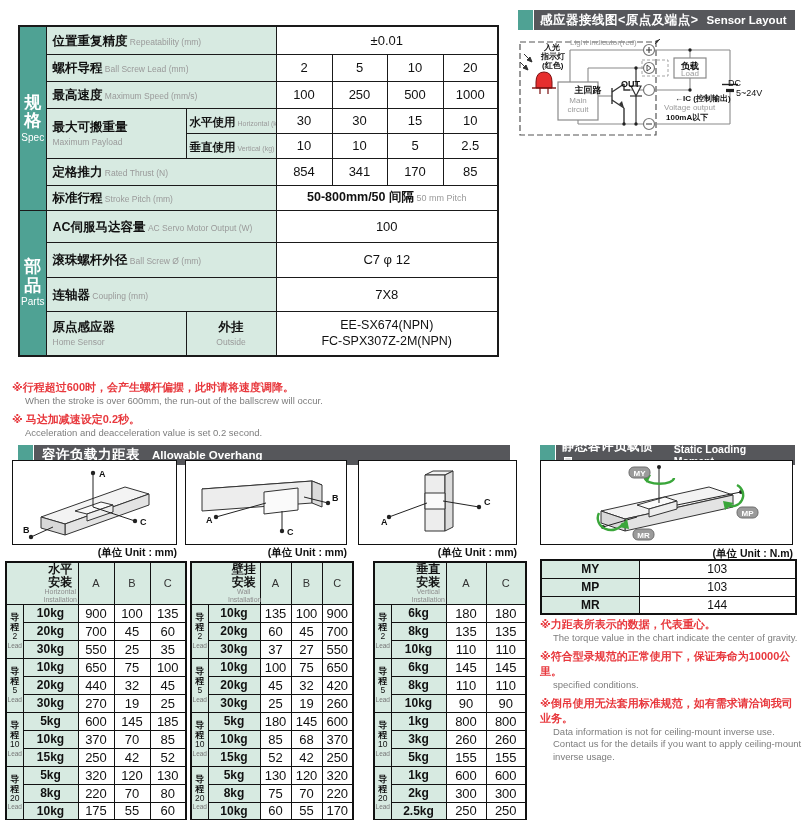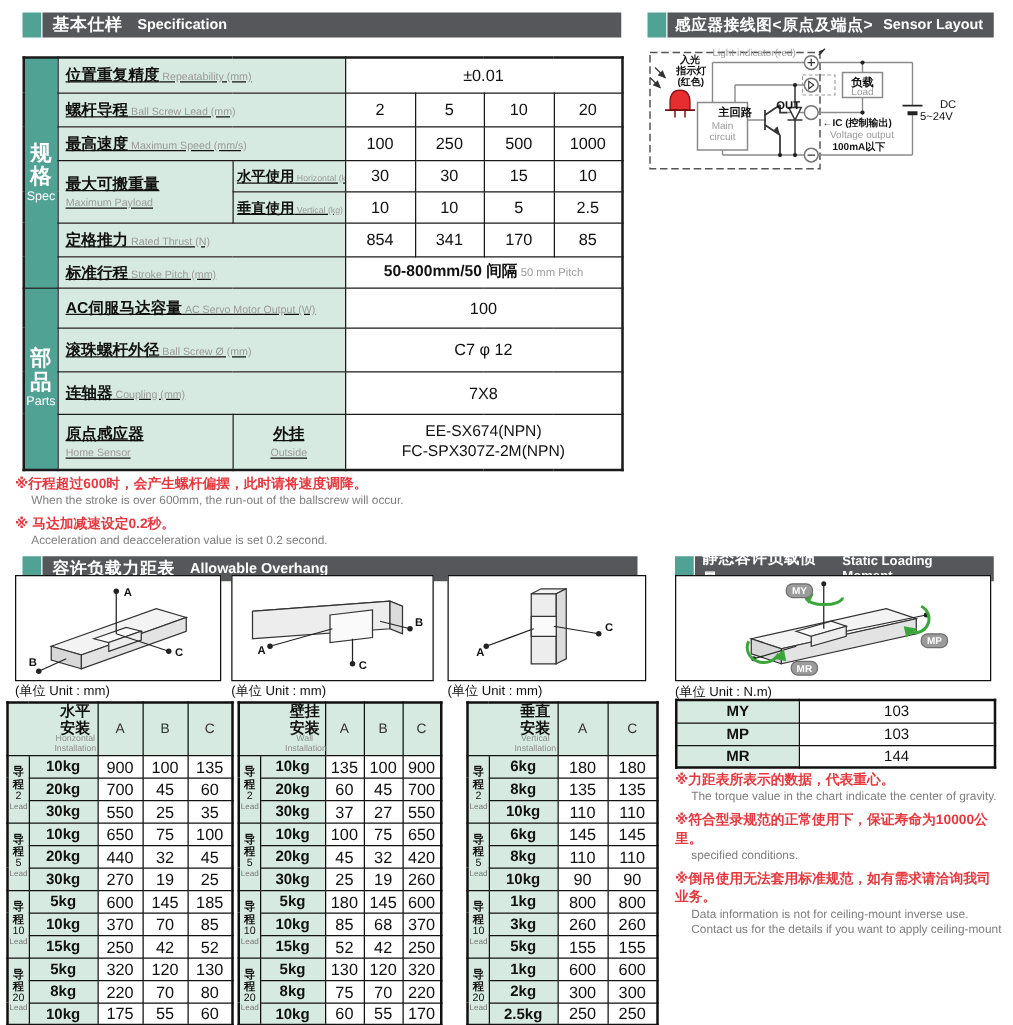--- a/index.html
+++ b/index.html
@@ -14,41 +14,41 @@
   .hbody { flex:1; background:var(--bar); color:#fff; display:flex; align-items:center; padding:0 8px; margin-left:1px; }
   .hzh { font-weight:bold; font-size:13.5px; letter-spacing:.5px; }
   .hen { font-weight:bold; font-size:11.5px; margin-left:12px; }
 
   
   #spec-table { border-collapse:collapse; table-layout:fixed; width:479px; border:2px solid #1a1a1a; margin-top:15px; }
   #spec-table td { border:1px solid #1a1a1a; vertical-align:middle; }
   td.side { background:var(--teal); color:#fff; text-align:center; }
   td.side .schar { font-size:17px; font-weight:bold; line-height:1.08; }
   td.side .sen { font-size:10px; margin-top:1px; }
-  td.lbl { background:var(--cellgreen); padding:1px 2px 1px 6px; white-space:nowrap; overflow:hidden;text-decoration:underline; }
+  td.lbl { background:var(--cellgreen); padding:1px 2px 1px 6px; white-space:nowrap; overflow:hidden; }
   td.lbl .zh { font-weight:bold; font-size:12.5px; color:#111; }
   td.lbl .en { font-size:8.5px; color:#9a9a9a; }
   td.lbl .en2 { font-size:8.5px; color:#9a9a9a; display:block; margin-top:1px; }
   td.lbl.sm { padding-left:3px; }
   td.lbl.sm .zh { font-size:11.5px; }
   td.lbl.sm .en { font-size:7px; }
   td.lbl.ctr { text-align:center; padding-left:2px; }
   td.val { text-align:center; font-size:13px; background:#fff; }
   td.val .vline { font-size:12.5px; line-height:1.3; }
   .stroke-zh { font-weight:bold; font-size:12.5px; }
   .stroke-en { font-size:9px; color:#9a9a9a; }
 
   
   .note { margin-bottom:5px; }
   .nzh { color:var(--red); font-weight:bold; font-size:11px; line-height:1.35; }
   .nen { color:#7d7d7d; font-size:9.5px; line-height:1.3; margin-left:13px; }
 
   
   .dbox { position:absolute; border:1.5px solid #111; background:#fff; height:85px; }
-  .unit { position:absolute; font-size:10.5px; color:#111; font-weight:normal; }
+  .unit { position:absolute; font-size:10.5px; color:#111; text-align:right; font-weight:bold; }
 
   
   .ovt { border-collapse:collapse; table-layout:fixed; border:2px solid #111; position:absolute; }
   .ovt td { border:1px solid #111; text-align:center; vertical-align:middle; padding:0; }
   .ovt td.ovhead { background:var(--cellgreen);padding-left:36px; }
   .ovzh { font-weight:bold; font-size:12px; line-height:1.05; }
   .oven { font-size:7px; color:#8d8d8d; line-height:1.1; }
   .ovt td.ovcol { background:var(--cellgreen); font-size:11px; color:#333; }
   .ovt td.grp { background:var(--cellgreen); }
   .gch { font-size:9px; font-weight:bold; line-height:1.05; }
@@ -70,27 +70,20 @@
   .blk9b { font-size:9px; font-weight:bold; color:#111; }
   .blk9 { font-size:9px; color:#111; }
   svg text { font-family:"Liberation Sans","DejaVu Sans",sans-serif; }
 </style>
 </head>
 <body>
 
 <div class="page">
 
   <div class="abs" style="left:18px; top:10px; width:479px;">
-    <div class="hbar">
-      <span class="hsq"></span>
-      <span class="hbody">
-        <span class="hzh">基本仕样</span>
-        <span class="hen">Specification</span>
-      </span>
-    </div>
     <table id="spec-table">
         <colgroup>
           <col style="width: 27px;">
           <col style="width: 140px;">
           <col style="width: 90px;">
           <col style="width: 56px;">
           <col style="width: 55px;">
           <col style="width: 56px;">
           <col style="width: 55px;">
         </colgroup>
@@ -282,26 +275,26 @@
         </g>
       </svg>
       <span class="slab gray8" style="left:52px; top:0;">Light indicator(red)</span>
       <span class="slab blk8b" style="left:26px; top:4px;">入光</span>
       <span class="slab blk8b" style="left:23px; top:13px;">指示灯</span>
       <span class="slab blk8b" style="left:24px; top:22px;">(红色)</span>
       <span class="slab blk9b" style="left:40px; top:46px; width:60px; text-align:center;">主回路</span>
       <span class="slab gray8" style="left:40px; top:58px; width:40px; text-align:center;">Main</span>
       <span class="slab gray8" style="left:40px; top:67px; width:40px; text-align:center;">circuit</span>
       <span class="slab blk9b" style="left:103px; top:41px;">OUT</span>
-      <span class="slab blk8b" style="left:140px; top:55px;">←IC (控制输出)</span>
+      <span class="slab blk8b" style="left:157px; top:55px;">←IC (控制输出)</span>
       <span class="slab gray8" style="left:146px; top:65px;">Voltage output</span>
       <span class="slab blk8b" style="left:148px; top:74px;">100mA以下</span>
       <span class="slab blk9b" style="left:156px; top:22px; width:32px; text-align:center;">负载</span>
       <span class="slab gray8" style="left:156px; top:31px; width:32px; text-align:center;">Load</span>
-      <span class="slab blk9" style="left:234px; top:40px;">DC</span>
+      <span class="slab blk9" style="left:210px; top:40px;">DC</span>
       <span class="slab blk9" style="left:218px; top:50px;">5~24V</span>
     </div>
   </div>
 
   <div class="abs" style="left:5px; top:445px; width:530px; height:370px;">
     <div class="hbar abs" style="left:13px; top:0; width:492px;">
       <span class="hsq"></span>
       <span class="hbody">
         <span class="hzh">容许负载力距表</span>
         <span class="hen">Allowable Overhang</span>
@@ -785,17 +778,18 @@
           <div class="nen">The torque value in the chart indicate the center of gravity.</div>
         </div>
         <div class="note">
           <div class="nzh">※符合型录规范的正常使用下，保证寿命为10000公里。</div>
           <div class="nen">specified conditions.</div>
         </div>
         <div class="note">
           <div class="nzh">※倒吊使用无法套用标准规范，如有需求请洽询我司业务。</div>
           <div class="nen">Data information is not for ceiling-mount inverse use.</div>
           <div class="nen">Contact us for the details if you want to apply ceiling-mount</div>
+          <div class="nen">inverse usage.</div>
         </div>
       </div>
   </div>
 
 </div>
 
 </body></html>

